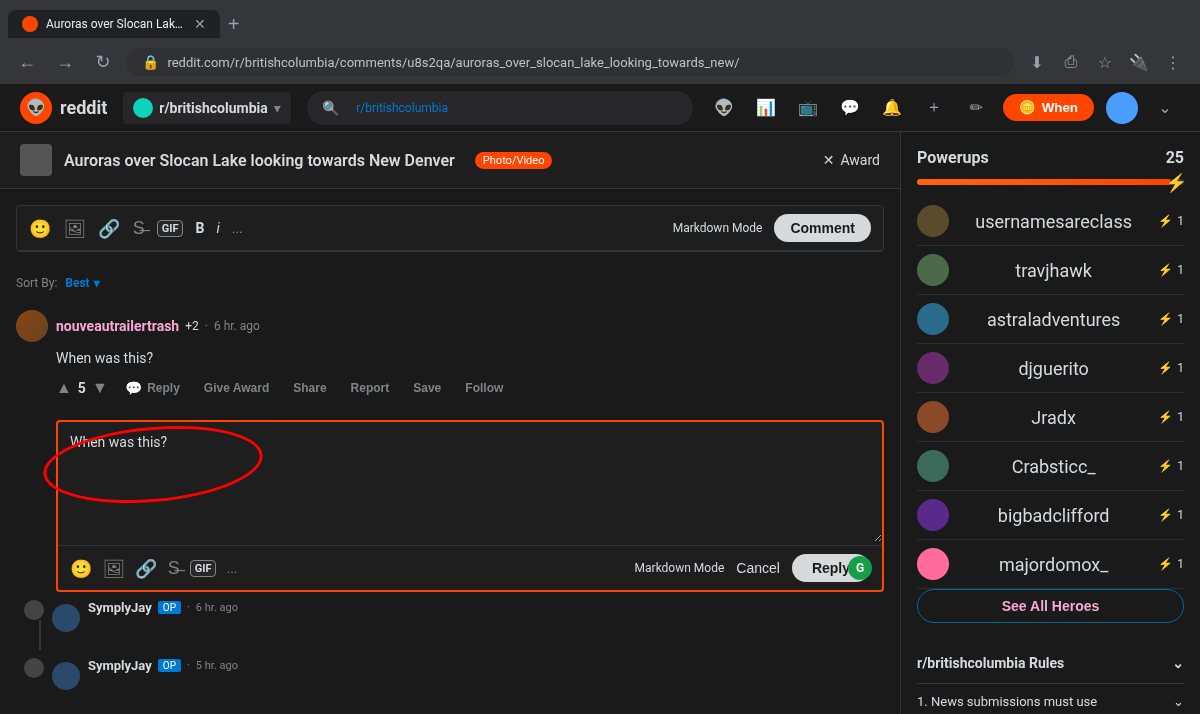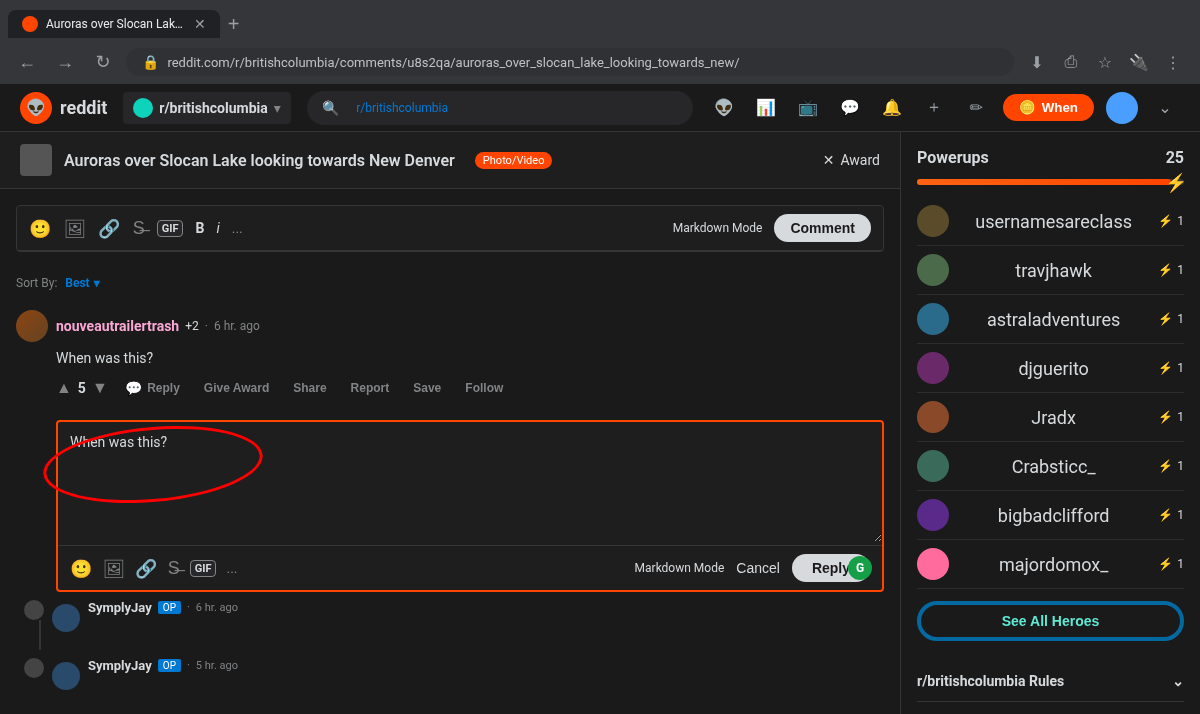--- a/index.html
+++ b/index.html
@@ -103,21 +103,21 @@
     .sidebar-title { font-size: 16px; font-weight: 700; color: #d7dadc; margin-bottom: 12px; display: flex; align-items: center; justify-content: space-between; }
     .powerup-count { color: #d7dadc; font-weight: 700; }
     .powerup-bar { background: #343536; height: 6px; border-radius: 3px; margin-bottom: 12px; position: relative; }
     .powerup-progress { background: linear-gradient(90deg, #ff6314, #ff4500); height: 100%; border-radius: 3px; width: 95%; }
     .powerup-lightning { position: absolute; right: -4px; top: -7px; font-size: 18px; }
     .hero-item { display: flex; align-items: center; padding: 8px 0; border-bottom: 1px solid #2d2d2e; gap: 10px; }
     .hero-avatar { width: 32px; height: 32px; background: #555; border-radius: 50%; flex-shrink: 0; }
     .hero-name { flex: 1; color: #d7dadc; font-size: 18px; text-align: center; }
     .hero-award { display: flex; align-items: center; gap: 4px; color: #d7dadc; font-size: 12px; }
     .lightning-icon { color: #ffd700; }
-    .see-all-btn { width: 100%; background: none; border: 4px solid #0369a1; color: #5eead4; border-radius: 20px; padding: 8px; font-size: 14px; font-weight: 700; cursor: pointer; margin-top: 12px; }
+    .see-all-btn { width: 100%; background: none; border: 1px solid #0369a1; color: #f9a8d4; border-radius: 20px; padding: 8px; font-size: 14px; font-weight: 700; cursor: pointer; margin-top: 0; }
 
     .rules-section { margin-top: 20px; }
     .rules-title { font-size: 14px; font-weight: 700; color: #d7dadc; padding: 12px 0; border-bottom: 1px solid #343536; display: flex; justify-content: space-between; align-items: center; }
     .rule-item { display: flex; justify-content: space-between; align-items: center; padding: 10px 0; border-bottom: 1px solid #343536; font-size: 13px; color: #d7dadc; }
 
     
     ::-webkit-scrollbar { width: 6px; }
     ::-webkit-scrollbar-track { background: #1a1a1b; }
     ::-webkit-scrollbar-thumb { background: #343536; border-radius: 3px; }
   </style>

